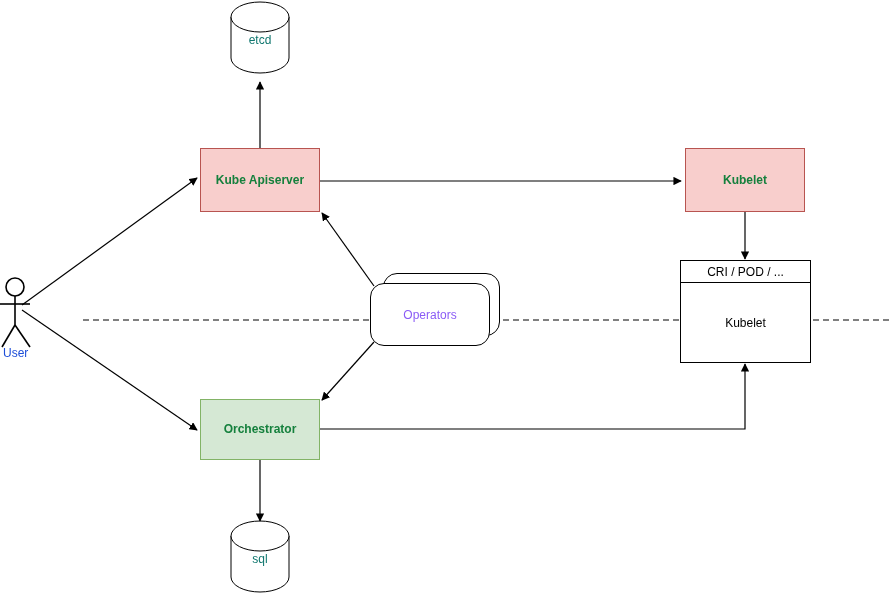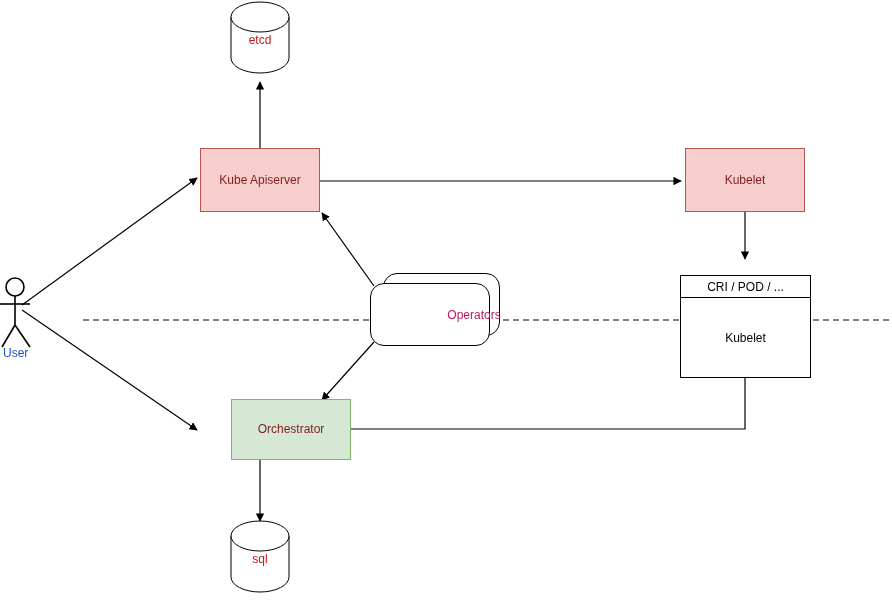--- a/index.html
+++ b/index.html
@@ -24,40 +24,40 @@
     width: 892px;
     height: 601px;
   }
   .node {
     position: absolute;
     box-sizing: border-box;
     display: flex;
     align-items: center;
     justify-content: center;
     font-size: 12px;
-    color: #7f1d1d;
+    color: #15803d;
     text-align: center;
     line-height: 1.2;
+    font-weight: bold;
   }
   .box {
     border: 1px solid #b85450;
     background: #f8cecc;
   }
   .box-green {
     border: 1px solid #82b366;
     background: #d5e8d4;
   }
   .agents-stack {
     position: absolute;
     box-sizing: border-box;
     border: 1px solid #000000;
     background: #701a75;
     display: flex;
     flex-direction: column;
-    margin-top: 15px;
   }
   .agents-row {
     box-sizing: border-box;
     display: flex;
     align-items: center;
     justify-content: center;
     font-size: 12px;
     color: #000000;
     background: #ffffff;
   }
@@ -78,30 +78,29 @@
     border: 1px solid #000000;
     background: #ffffff;
     border-radius: 14px;
   }
   .card-label {
     position: absolute;
     display: flex;
     align-items: center;
     justify-content: center;
     font-size: 12px;
-    color: #be185d;
-    padding-left: 44px;
+    color: #8b5cf6;
   }
   .cyl-label {
     position: absolute;
     display: flex;
     align-items: center;
     justify-content: center;
     font-size: 12px;
-    color: #b91c1c;
+    color: #0f766e;
   }
   .actor-label {
     position: absolute;
     font-size: 12px;
     color: #1d4ed8;
     white-space: nowrap;
   }
 </style>
 </head>
 <body>
@@ -161,21 +160,21 @@
   <div class="actor-label" style="left:3px; top:346px;">User</div>
 
   <div class="node box" style="left:200px; top:148px; width:120px; height:64px;">
     <span>Kube Apiserver</span>
   </div>
 
   <div class="node box" style="left:685px; top:148px; width:120px; height:64px;align-items:center;">
     <span>Kubelet</span>
   </div>
 
-  <div class="node box-green" style="left:200px; top:399px; width:120px; height:61px;margin-left:31px;">
+  <div class="node box-green" style="left:200px; top:399px; width:120px; height:61px;">
     <span>Orchestrator</span>
   </div>
 
   <div class="agents-stack" style="left:680px; top:260px; width:131px; height:103px;">
     <div class="agents-row top">
       <span>CRI / POD / ...</span>
     </div>
     <div class="agents-row mid">
       <span>Kubelet</span>
     </div>

